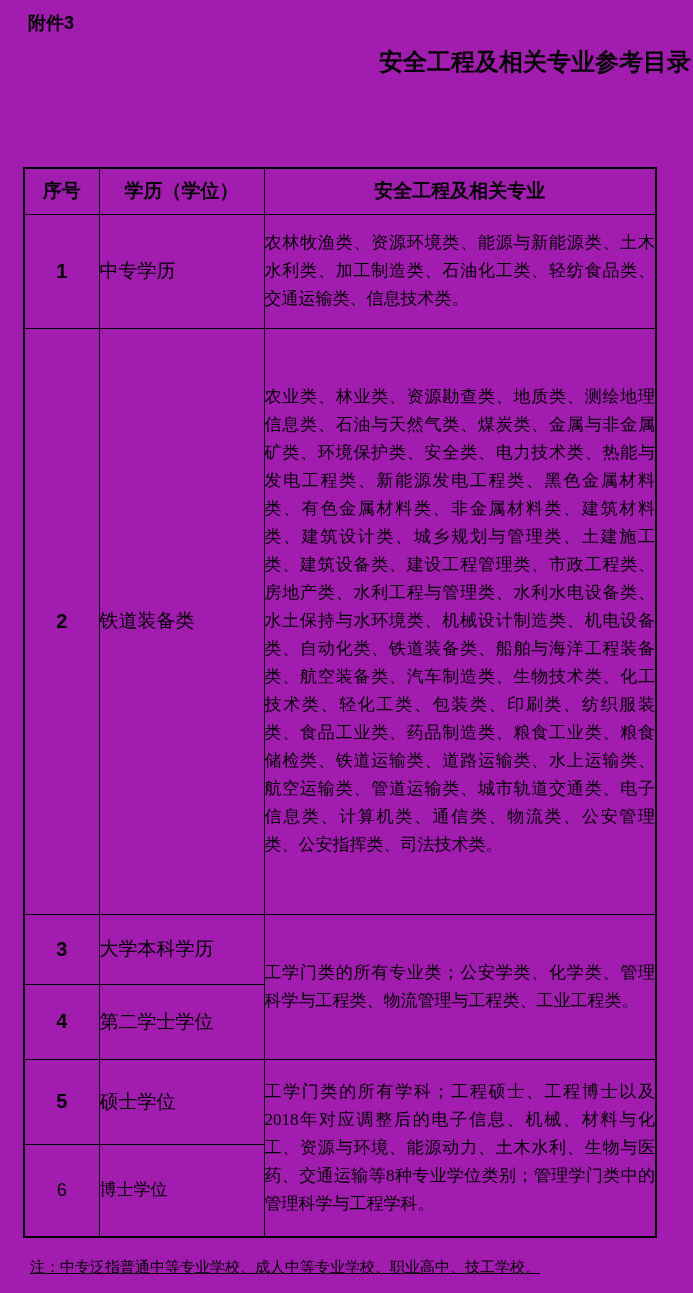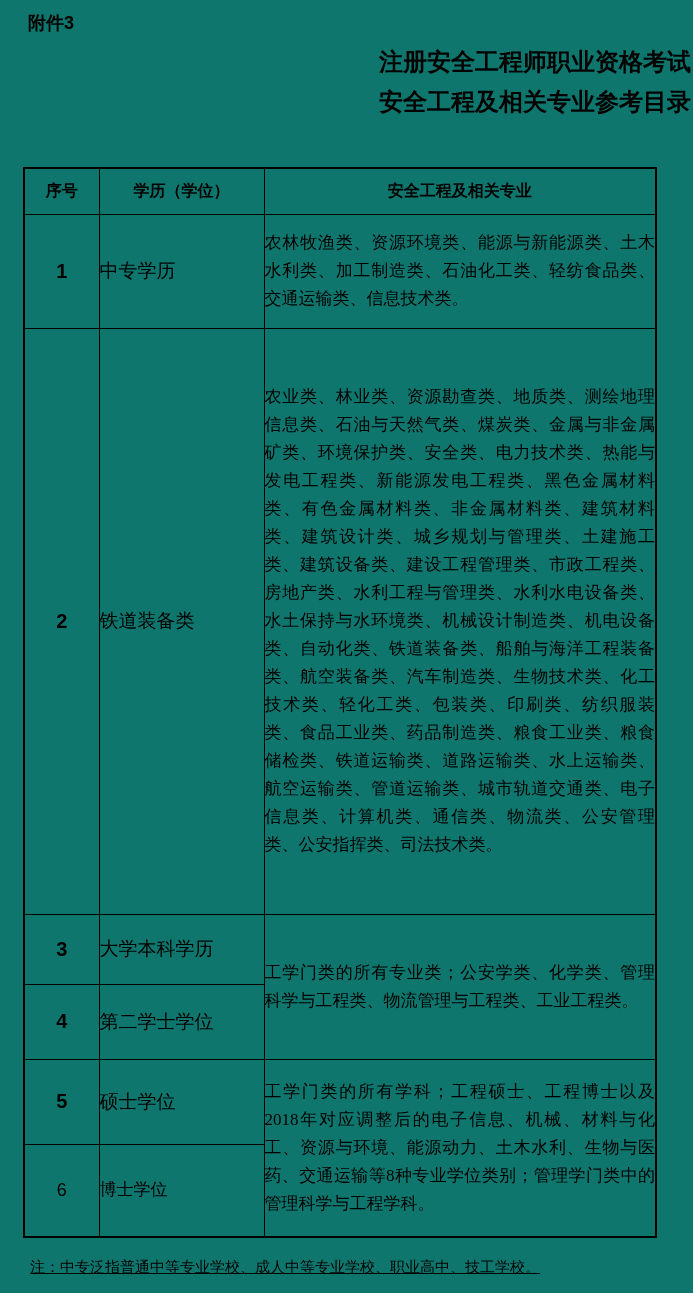--- a/index.html
+++ b/index.html
@@ -4,21 +4,21 @@
 <style>
   html, body {
     margin: 0;
     padding: 0;
     background: #ffffff;
   }
   .page {
     position: relative;
     width: 693px;
     height: 1293px;
-    background: #0f766e;
+    background: #a21caf;
     color: #000000;
     font-family: "Liberation Serif", serif;
     overflow: hidden;
   }
   .attachment-label {
     position: absolute;
     left: 28px;
     top: 10px;
     font-family: "Liberation Sans", sans-serif;
     font-size: 18px;
@@ -45,21 +45,21 @@
     table-layout: fixed;
   }
   table.ref-table th,
   table.ref-table td {
     border: 1px solid #000000;
     padding: 0;
     overflow: hidden;
   }
   th.hdr {
     font-family: "Liberation Sans", sans-serif;
-    font-size: 16px;
+    font-size: 19px;
     font-weight: 700;
     text-align: center;
     vertical-align: middle;
   }
   .tr-h  { height: 46px; }
   .tr-1  { height: 114px; }
   .tr-2  { height: 586px; }
   .tr-3  { height: 70px; }
   .tr-4  { height: 75px; }
   .tr-5  { height: 85px; }
@@ -104,21 +104,20 @@
   }
 </style>
 </head>
 <body>
 
 <div class="page">
 
   <div class="attachment-label">附件3</div>
 
   <div class="doc-title">
-    <div>注册安全工程师职业资格考试</div>
     <div>安全工程及相关专业参考目录</div>
   </div>
 
   <table class="ref-table">
     <colgroup>
       <col style="width:75px">
       <col style="width:165px">
       <col style="width:392px">
     </colgroup>
     <thead>

